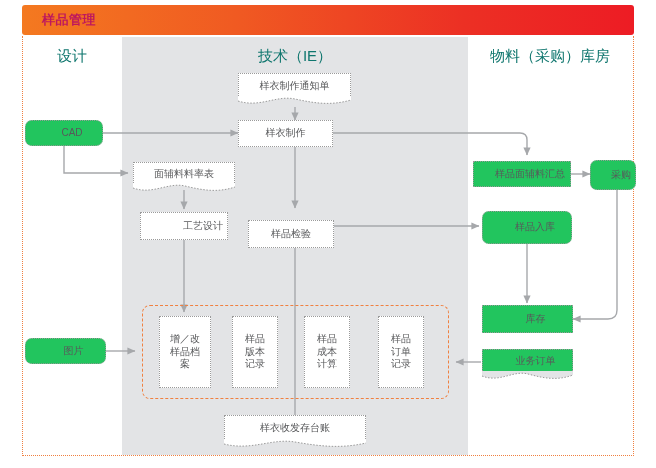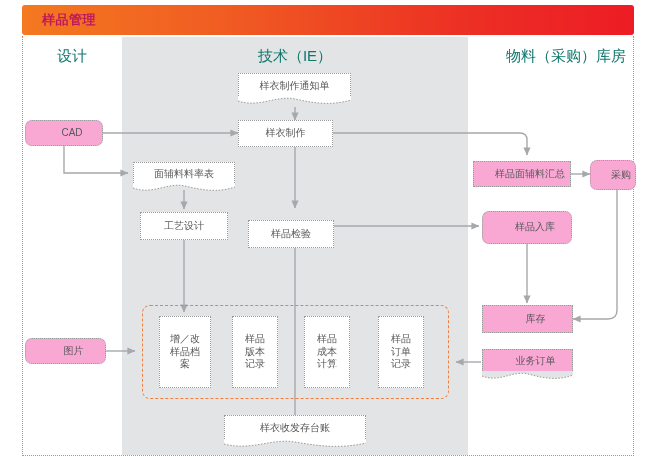--- a/index.html
+++ b/index.html
@@ -53,40 +53,40 @@
   
   .lane-label {
     position: absolute;
     color: #0f766e;
     font-size: 15px;
     text-align: center;
     white-space: nowrap;
   }
   #label-design   { left: 24px;  top: 47px; width: 96px; }
   #label-tech     { left: 122px; top: 47px; width: 346px; }
-  #label-material { left: 468px; top: 47px; width: 164px; margin-left: 16px; }
+  #label-material { left: 468px; top: 47px; width: 164px; }
 
   
   #wires { position: absolute; left: 0; top: 0; width: 656px; height: 468px; }
 
   
   .node {
     position: absolute;
     display: flex;
     align-items: center;
     justify-content: center;
     text-align: center;
     color: #58595B;
     font-size: 10px;
     line-height: 1.28;
     border: 1px dotted #9a9a9a;
     background: #ffffff;
     z-index: 5;
   }
-  .node.gray { background: #f9a8d4; padding-left: 16px; }
+  .node.gray { background: #22c55e; padding-left: 16px; }
   .node.rounded { border-radius: 7px; }
   .node.doc { border-bottom: none; }
 
   
   .doc > svg.wave {
     position: absolute;
     left: -1px; bottom: -9px;
     width: calc(100% + 2px);
     height: 11px;
     overflow: visible;
@@ -179,21 +179,21 @@
   </div>
 
   <div class="node doc" style="left:133px;top:162px;width:102px;height:23px;">
     <span class="lbl">面辅料料率表</span>
     <svg class="wave" viewBox="0 0 102 11" preserveAspectRatio="none">
       <path d="M0,0 L0,5 C20,12 35,-1 52,3 C69,7 84,10 102,4 L102,0 Z" fill="#ffffff" stroke="none"></path>
       <path d="M0,5 C20,12 35,-1 52,3 C69,7 84,10 102,4" fill="none" stroke="#9a9a9a" stroke-width="1" stroke-dasharray="1.5 1.6"></path>
     </svg>
   </div>
 
-  <div class="node" style="left:140px;top:212px;width:88px;height:28px;">
+  <div class="node" style="left:140px;top:212px;width:88px;height:28px;justify-content:flex-end;">
     <span class="lbl">工艺设计</span>
   </div>
 
   <div class="node" style="left:248px;top:220px;width:86px;height:28px;">
     <span class="lbl">样品检验</span>
   </div>
 
   <div class="node" style="left:159px;top:316px;width:52px;height:72px;flex-direction:column;">
     <span class="lbl">增／改</span>
     <span class="lbl">样品档</span>

